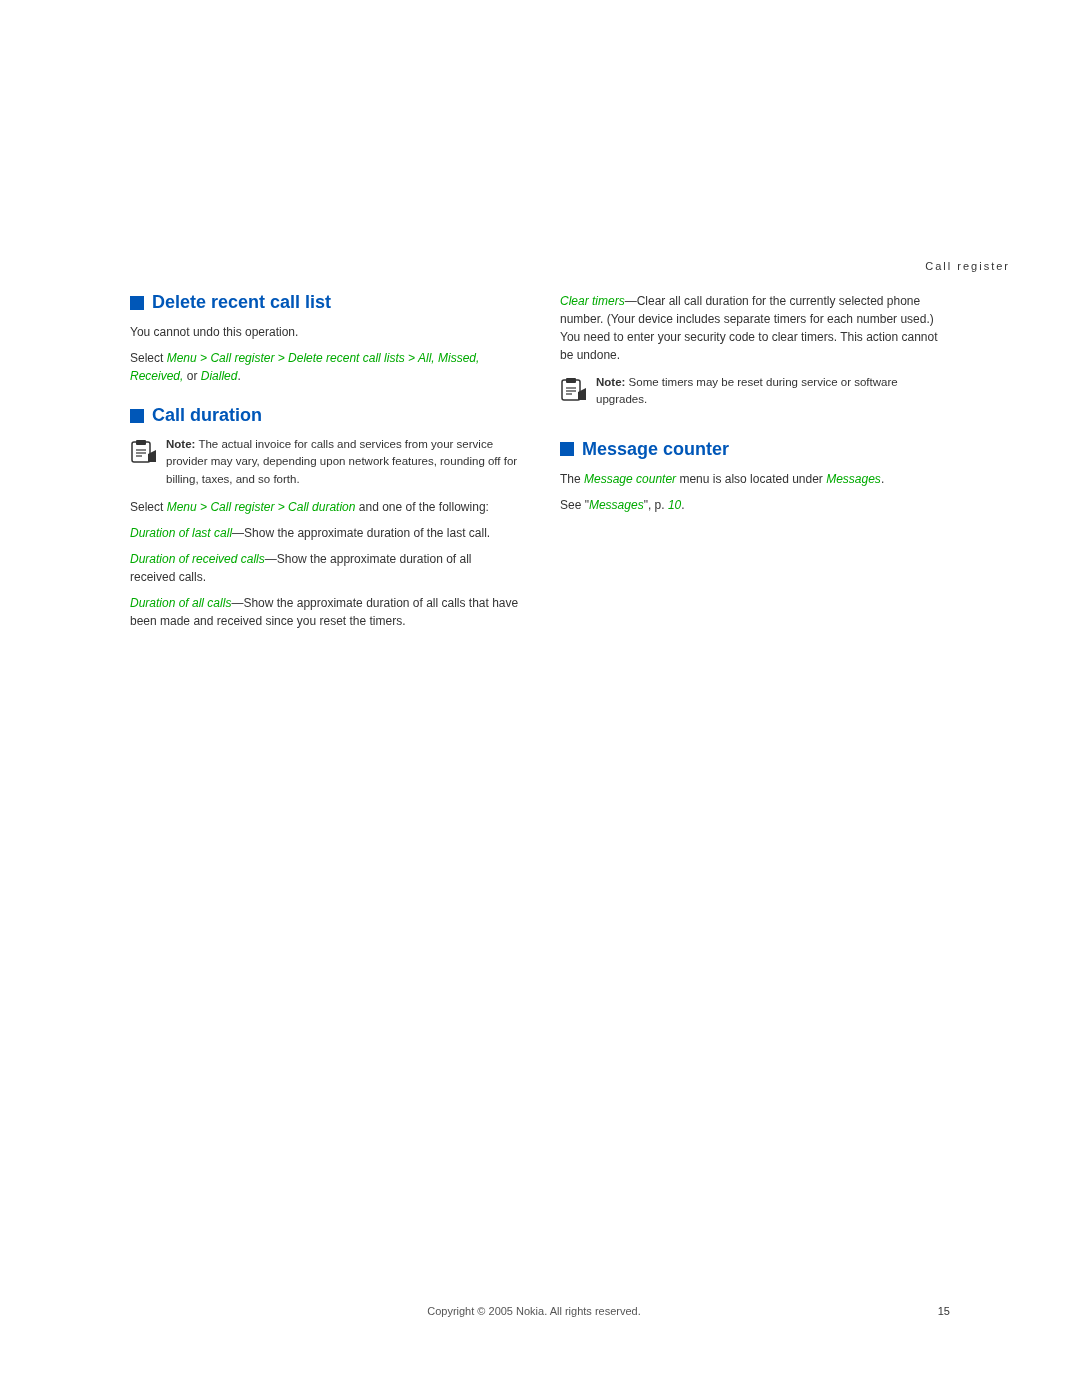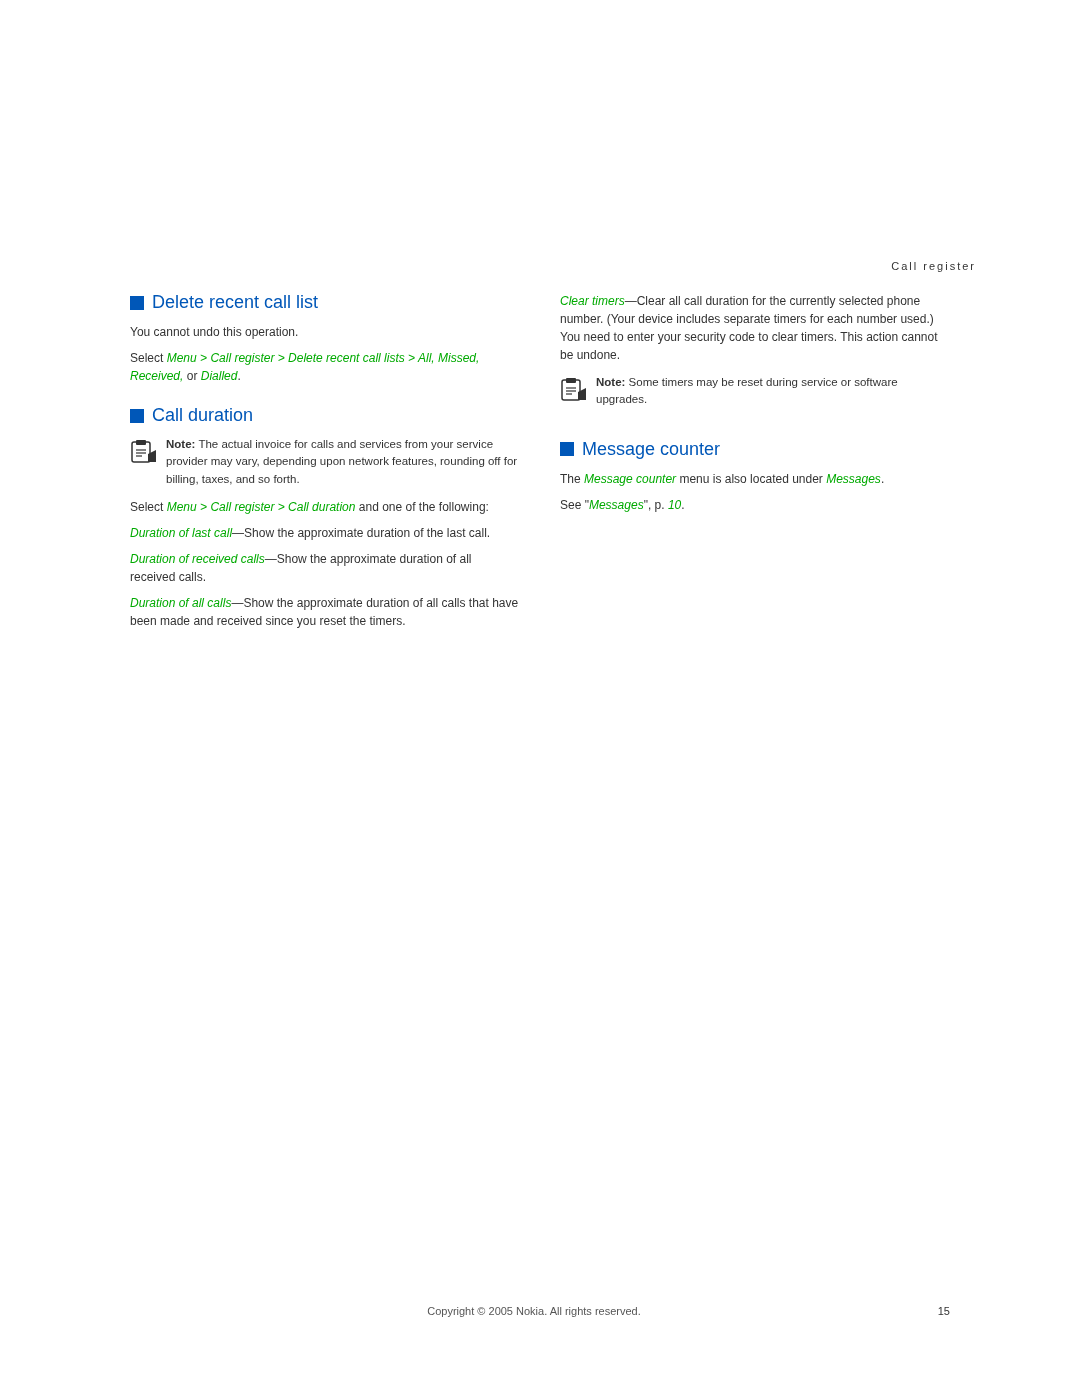--- a/index.html
+++ b/index.html
@@ -19,21 +19,21 @@
     .page {
       width: 1080px;
       min-height: 1397px;
       background: #ffffff;
       position: relative;
       padding: 0;
     }
 
     .page-header {
       text-align: right;
-      padding: 260px 104px 10px 0;
+      padding: 260px 70px 10px 0;
       font-size: 11px;
       letter-spacing: 2px;
       color: #333;
       font-family: Arial, sans-serif;
     }
 
     .content-area {
       display: flex;
       padding: 10px 130px 40px 130px;
       gap: 40px;
@@ -64,21 +64,21 @@
 
     .blue-square {
       width: 14px;
       height: 14px;
       background-color: #0057b8;
       flex-shrink: 0;
     }
 
     .section-heading h2 {
       font-size: 18px;
-      font-weight: normal;
+      font-weight: bold;
       color: #0057b8;
       font-family: Arial, sans-serif;
     }
 
     .body-text {
       font-size: 12px;
       color: #333;
       line-height: 1.5;
       margin-bottom: 8px;
       font-family: Arial, sans-serif;

